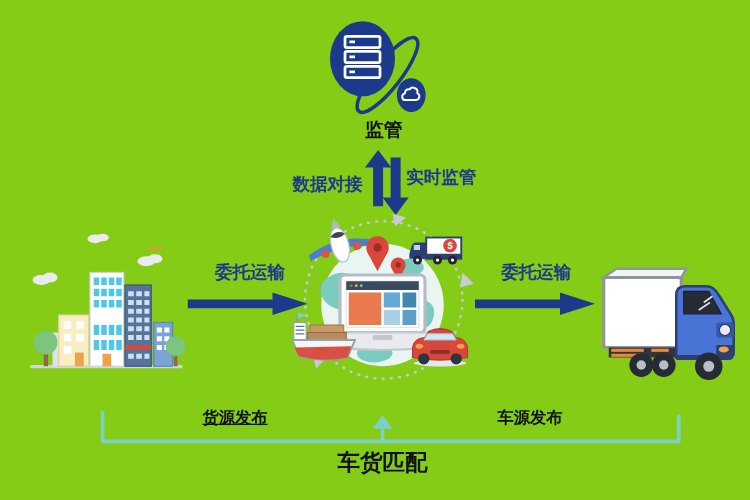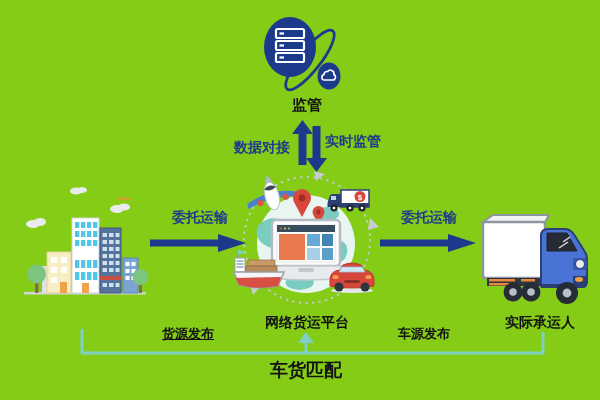--- a/index.html
+++ b/index.html
@@ -213,21 +213,20 @@
       <ellipse cx="22" cy="26.5" rx="21" ry="2.6" fill="#e4e7ea"></ellipse>
       <path d="M0,16 Q0,7 10,6 L13,1 Q22,-3 31,1 L34,6 Q44,7 44,16 L44,22 Q22,26 0,22 Z" fill="#d8473b" stroke="#b83a30"></path>
       <path d="M12,3 L32,3 L35,8 L9,8 Z" fill="#cfe8f4" stroke="#9fc0d4" stroke-width="0.8"></path>
       <ellipse cx="5.5" cy="13" rx="3" ry="2" fill="#f0a24a"></ellipse>
       <ellipse cx="38.5" cy="13" rx="3" ry="2" fill="#f0a24a"></ellipse>
       <rect x="14" y="16" width="16" height="3" rx="1.5" fill="#8c2f28"></rect>
       <circle cx="9" cy="23" r="4.5" fill="#2e3440"></circle>
         <circle cx="35" cy="23" r="4.5" fill="#2e3440"></circle>
     </g>
   </svg>
-  <div class="lbl" style="left:257px;top:314px;width:100px;font-size:14px;">网络货运平台</div>
 
   <div class="lbl navy" style="left:384px;top:209px;width:90px;font-size:14px;">委托运输</div>
   <svg class="abs" style="left:380px;top:234px;" width="96" height="18" viewBox="0 0 96 18">
     <polygon points="0,5.5 68,5.5 68,0 96,9 68,18 68,12.5 0,12.5" fill="#1c3a8c"></polygon>
   </svg>
 
   <svg class="abs" style="left:475px;top:206px;" width="120" height="104" viewBox="0 0 120 104">
     <polygon points="8,16 18,9 74,9 70,16" fill="#f2f3f5" stroke="#8e959e" stroke-width="2"></polygon>
     <rect x="8" y="16" width="62" height="56" rx="2" fill="#ffffff" stroke="#8e959e" stroke-width="2.5"></rect>
     <rect x="12" y="72" width="58" height="8" fill="#2f3540"></rect>
@@ -247,21 +246,20 @@
     </g>
     <g>
       <circle cx="38" cy="86" r="9.5" fill="#262b36"></circle>
         <circle cx="38" cy="86" r="3.8" fill="#b9bfc8"></circle>
       <circle cx="56" cy="86" r="9.5" fill="#262b36"></circle>
         <circle cx="56" cy="86" r="3.8" fill="#b9bfc8"></circle>
       <circle cx="92" cy="87" r="11" fill="#262b36"></circle>
         <circle cx="92" cy="87" r="4.4" fill="#b9bfc8"></circle>
     </g>
   </svg>
-  <div class="lbl" style="left:495px;top:314px;width:90px;font-size:14px;">实际承运人</div>
 
   <svg class="abs" style="left:70px;top:326px;" width="490" height="36" viewBox="0 0 490 36">
     <path d="M12,4 L12,27 L473,27 L473,7" fill="none" stroke="#7ecfc6" stroke-width="3" stroke-linejoin="round" stroke-linecap="round"></path>
     <line x1="236" y1="27" x2="236" y2="16" stroke="#7ecfc6" stroke-width="3"></line>
     <polygon points="228,17 236,6 244,17" fill="#7ecfc6"></polygon>
   </svg>
   <div class="lbl" style="left:148px;top:327px;width:80px;font-size:13px;text-decoration:underline;">货源发布</div>
   <div class="lbl" style="left:384px;top:327px;width:80px;font-size:13px;">车源发布</div>
   <div class="lbl" style="left:246px;top:360px;width:120px;font-size:18px;">车货匹配</div>
 

